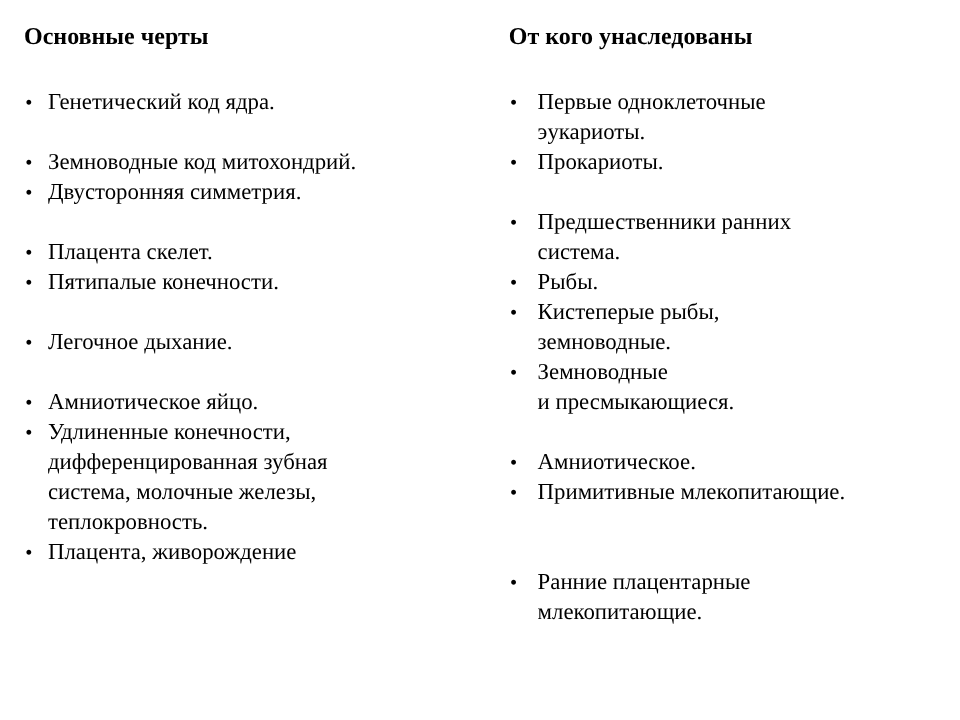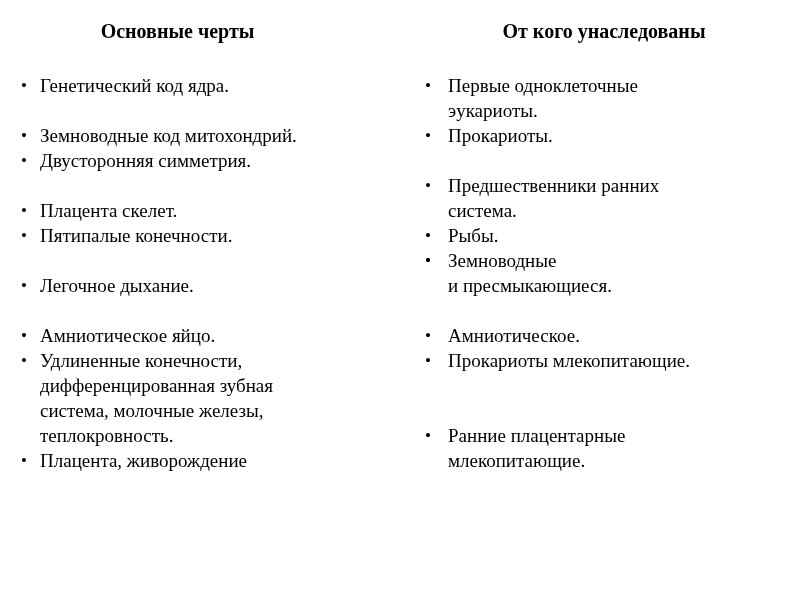--- a/index.html
+++ b/index.html
@@ -30,21 +30,21 @@
   }
   .col-right {
     left: 424px;
     width: 360px;
   }
   .col-title {
     margin: 0;
     font-size: 20px;
     line-height: 22px;
     font-weight: bold;
-    text-align: center;
+    text-align: left;
   }
   .bullet-list {
     list-style: none;
     margin: 31px 0 0 0;
     padding: 0;
     font-size: 19px;
     line-height: 25px;
   }
   .bullet-item {
     position: relative;
@@ -87,23 +87,24 @@
 
   <section class="col col-right">
     <h2 class="col-title">От кого унаследованы</h2>
     <ul class="bullet-list">
         <li class="bullet-item" style="margin-top: 0px;"><span class="bullet">•</span><span class="item-text">Первые одноклеточные
 эукариоты.</span></li>
         <li class="bullet-item" style="margin-top: 0px;"><span class="bullet">•</span><span class="item-text">Прокариоты.</span></li>
         <li class="bullet-item" style="margin-top: 25px;"><span class="bullet">•</span><span class="item-text">Предшественники ранних
 система.</span></li>
         <li class="bullet-item" style="margin-top: 0px;"><span class="bullet">•</span><span class="item-text">Рыбы.</span></li>
-        <li class="bullet-item" style="margin-top: 0px;"><span class="bullet">•</span></li>
+        <li class="bullet-item" style="margin-top: 0px;"><span class="bullet">•</span><span class="item-text">Кистеперые рыбы,
+земноводные.</span></li>
         <li class="bullet-item" style="margin-top: 0px;"><span class="bullet">•</span><span class="item-text">Земноводные
 и пресмыкающиеся.</span></li>
         <li class="bullet-item" style="margin-top: 25px;"><span class="bullet">•</span><span class="item-text">Амниотическое.</span></li>
-        <li class="bullet-item" style="margin-top: 0px;"><span class="bullet">•</span><span class="item-text">Прокариоты млекопитающие.</span></li>
+        <li class="bullet-item" style="margin-top: 0px;"><span class="bullet">•</span><span class="item-text">Примитивные млекопитающие.</span></li>
         <li class="bullet-item" style="margin-top: 50px;"><span class="bullet">•</span><span class="item-text">Ранние плацентарные
 млекопитающие.</span></li>
       </ul>
   </section>
 
 </div>
 
 </body></html>

